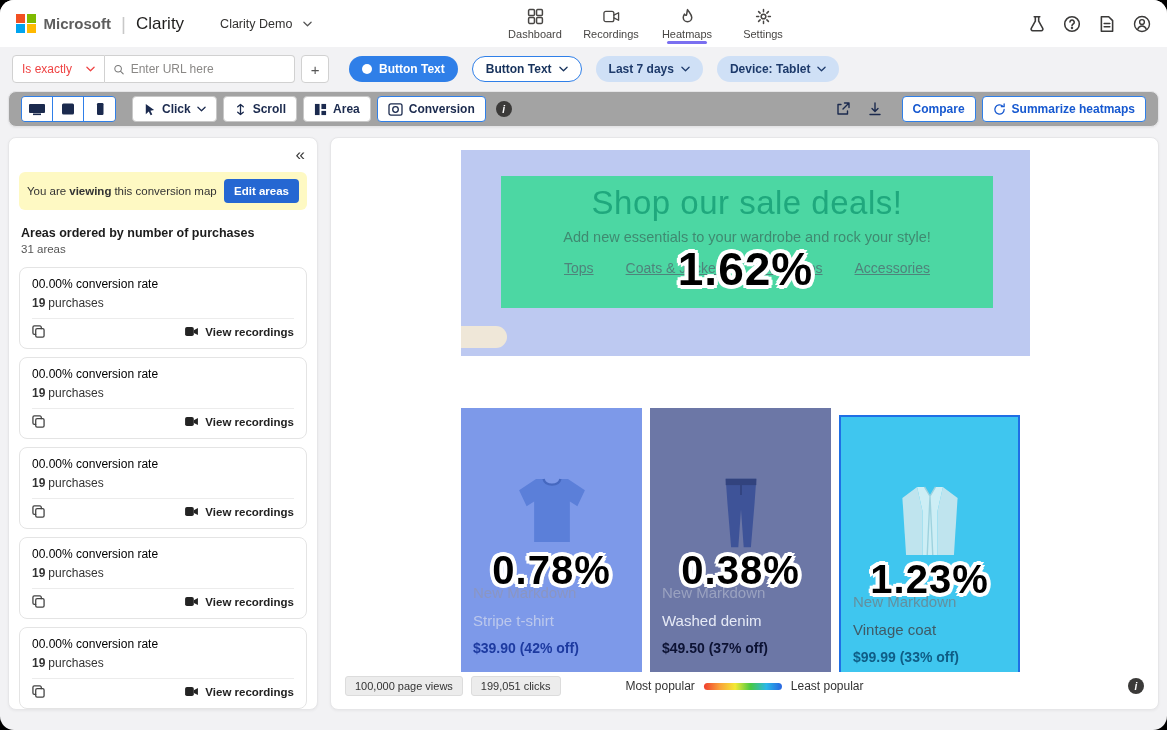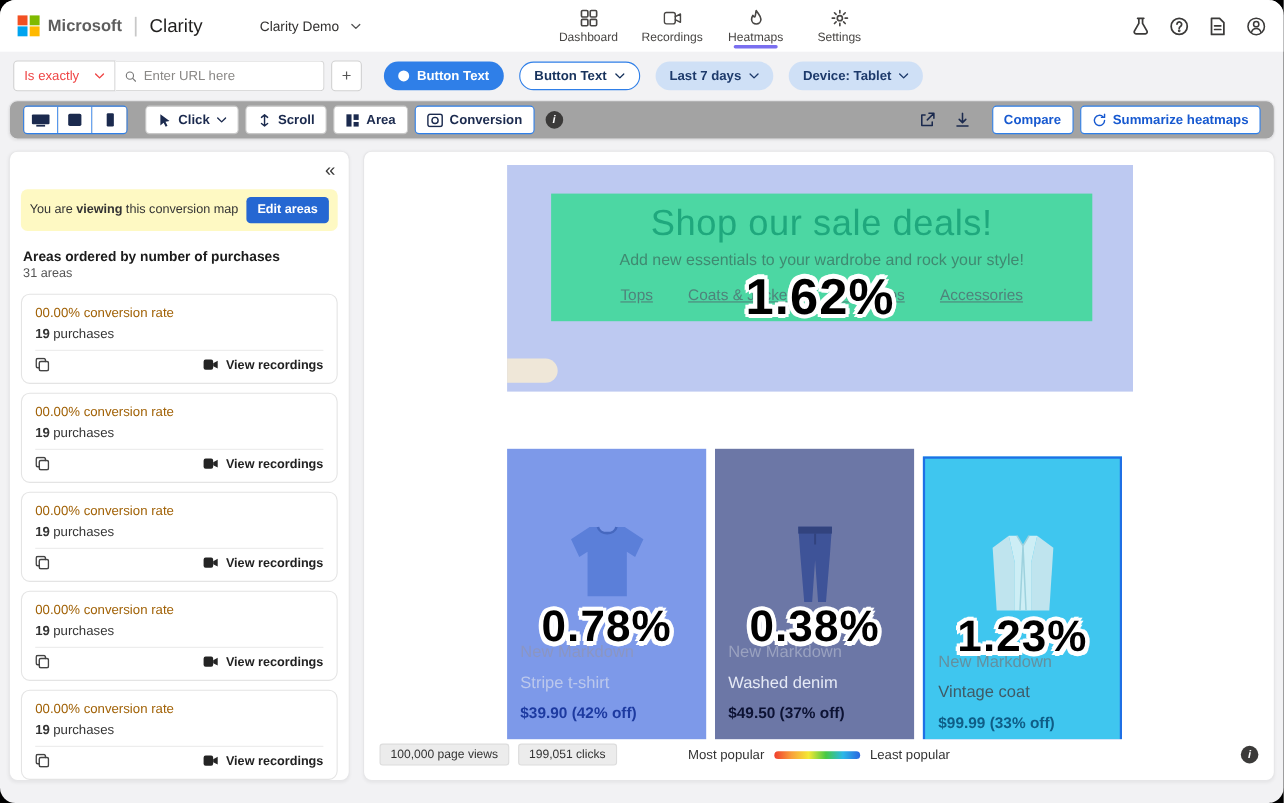--- a/index.html
+++ b/index.html
@@ -8,21 +8,21 @@
   .window{position:absolute;inset:0;border-radius:14px;overflow:hidden;background:#f2f2f4;}
 
   
   .topbar{height:47px;background:#fff;display:flex;align-items:center;padding:0 16px;position:relative;}
   .brand{display:flex;align-items:center;}
   .mslogo{display:grid;grid-template-columns:9px 9px;gap:1.5px;margin-right:8px;}
   .mslogo span{width:9px;height:9px;display:block;}
   .ms-name{font-size:15px;font-weight:600;color:#5e5e5e;}
   .brand-divider{color:#c8c8c8;font-size:19px;font-weight:300;margin:0 10px;}
   .app-name{font-size:17px;color:#201f1e;}
-  .project{display:flex;align-items:center;gap:11px;margin-left:52px;font-size:12.5px;color:#323130;cursor:pointer;}
+  .project{display:flex;align-items:center;gap:11px;margin-left:36px;font-size:12.5px;color:#323130;cursor:pointer;}
   .project svg{color:#555;}
   .nav{position:absolute;left:503px;top:0;height:100%;display:flex;gap:12px;}
   .nav-item{width:64px;display:flex;flex-direction:column;align-items:center;justify-content:center;gap:3px;color:#484644;position:relative;cursor:pointer;}
   .nav-item svg{width:17px;height:17px;}
   .nav-label{font-size:11px;}
   .nav-item.active::after{content:"";position:absolute;bottom:3px;left:12px;right:12px;height:3px;border-radius:2px;background:#7a6ff0;}
   .top-icons{margin-left:auto;display:flex;align-items:center;gap:17px;color:#3b3a39;}
   .top-icons svg{width:18px;height:18px;cursor:pointer;}
 
   
@@ -61,32 +61,32 @@
   
   .sidebar{width:310px;position:relative;padding:10px;overflow:hidden;}
   .collapse{position:absolute;top:8px;right:12px;font-size:17px;color:#3b3b3b;cursor:pointer;line-height:1;}
   .banner{margin-top:24px;background:#fef9c3;border-radius:6px;padding:7px 8px;display:flex;align-items:center;justify-content:space-between;font-size:11.5px;color:#333;}
   .banner b{margin:0 3px;}
   .edit-btn{background:#2567d2;color:#fff;border:none;border-radius:4px;height:24px;padding:0 10px;font-size:11.5px;font-weight:600;cursor:pointer;}
   .areas-heading{margin:16px 2px 3px;font-size:12.5px;font-weight:700;color:#1b1b1b;}
   .areas-count{font-size:11.5px;color:#555;margin:0 2px 12px;}
   .area-cards{display:flex;flex-direction:column;gap:8px;}
   .area-card{border:1px solid #e4e4e4;border-radius:8px;padding:9px 12px 6px;background:#fff;cursor:pointer;}
-  .area-rate{font-size:12px;color:#a16207;margin-bottom:5px;}
+  .area-rate{font-size:12px;color:#000000;margin-bottom:5px;}
   .area-purch{font-size:12px;color:#333;margin-bottom:8px;}
   .area-purch span{margin-left:3px;}
   .area-foot{border-top:1px solid #ececec;display:flex;align-items:center;justify-content:space-between;padding:6px 0 4px;}
   .copy-ic{color:#444;cursor:pointer;display:flex;}
   .view-rec{display:flex;align-items:center;gap:6px;font-size:11.5px;font-weight:600;color:#222;cursor:pointer;}
 
   
   .main{flex:1;position:relative;overflow:hidden;}
   .site{position:absolute;left:130px;top:12px;width:569px;}
   .hero{height:206px;background:#bdc9f1;position:relative;}
-  .hero-green{position:absolute;left:40px;right:37px;top:26px;height:116px;background:#4cd7a3;display:flex;flex-direction:column;align-items:center;padding-top:8px;cursor:pointer;}
+  .hero-green{position:absolute;left:40px;right:37px;top:26px;height:132px;background:#4cd7a3;display:flex;flex-direction:column;align-items:center;padding-top:8px;cursor:pointer;}
   .hero-title{font-size:33px;color:#1fa87d;letter-spacing:.5px;}
   .hero-sub{margin-top:7px;font-size:14.5px;color:#3f8a71;}
   .hero-links{margin-top:15px;display:flex;gap:32px;}
   .hero-links span{font-size:14px;color:#4f837b;text-decoration:underline;}
   .rate-overlay{position:absolute;color:#000;font-weight:700;letter-spacing:1px;z-index:5;
     text-shadow:-3px -3px 0 #fff,3px -3px 0 #fff,-3px 3px 0 #fff,3px 3px 0 #fff,-4px 0 0 #fff,4px 0 0 #fff,0 -4px 0 #fff,0 4px 0 #fff;}
   .hero .rate-overlay{left:0;right:0;top:92px;text-align:center;font-size:46px;}
   .beige-chip{position:absolute;left:0;bottom:8px;width:46px;height:22px;background:#efe7d8;border-radius:0 11px 11px 0;}
   .products{margin-top:52px;display:flex;gap:8px;}
   .product{width:181px;height:268px;position:relative;cursor:pointer;}

